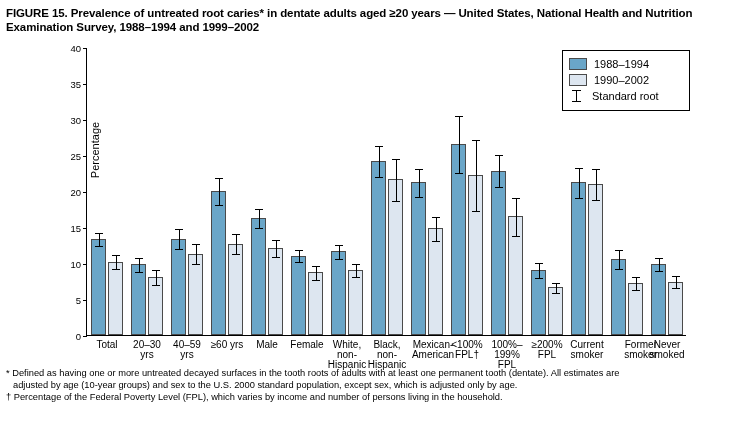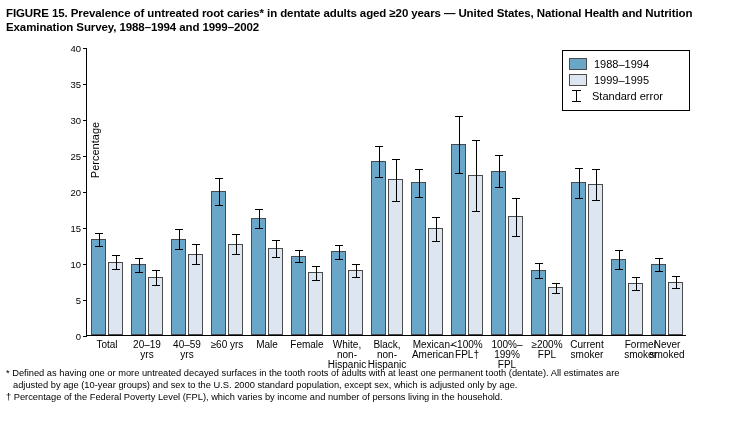--- a/index.html
+++ b/index.html
@@ -377,21 +377,21 @@
               <div class="cap top"></div>
               <div class="cap bot"></div>
             </div>
           </div>
         </div>
       <div id="xlabels">
           <div class="xlabel" style="left: -10px;">
             <div>Total</div>
           </div>
           <div class="xlabel" style="left: 30px;">
-            <div>20–19</div>
+            <div>20–30</div>
             <div>yrs</div>
           </div>
           <div class="xlabel" style="left: 70px;">
             <div>40–59</div>
             <div>yrs</div>
           </div>
           <div class="xlabel" style="left: 110px;">
             <div>≥60 yrs</div>
           </div>
           <div class="xlabel" style="left: 150px;">
@@ -442,29 +442,29 @@
         </div>
     </div>
 
     <div class="legend">
       <div class="legend-row">
         <span class="sw s1"></span>
         <span>1988–1994</span>
       </div>
       <div class="legend-row">
         <span class="sw s2"></span>
-        <span>1999–1995</span>
+        <span>1990–2002</span>
       </div>
       <div class="legend-row">
         <span class="sw se">
             <i></i>
             <i class="c1"></i>
             <i class="c2"></i>
           </span>
-        <span>Standard error</span>
+        <span>Standard root</span>
       </div>
     </div>
   </div>
 
   <div class="footnotes">
     <p>* Defined as having one or more untreated decayed surfaces in the tooth roots of adults with at least one permanent tooth (dentate). All estimates are</p>
     <p style="margin-left:7px;">adjusted by age (10-year groups) and sex to the U.S. 2000 standard population, except sex, which is adjusted only by age.</p>
     <p>† Percentage of the Federal Poverty Level (FPL), which varies by income and number of persons living in the household.</p>
   </div>
 

